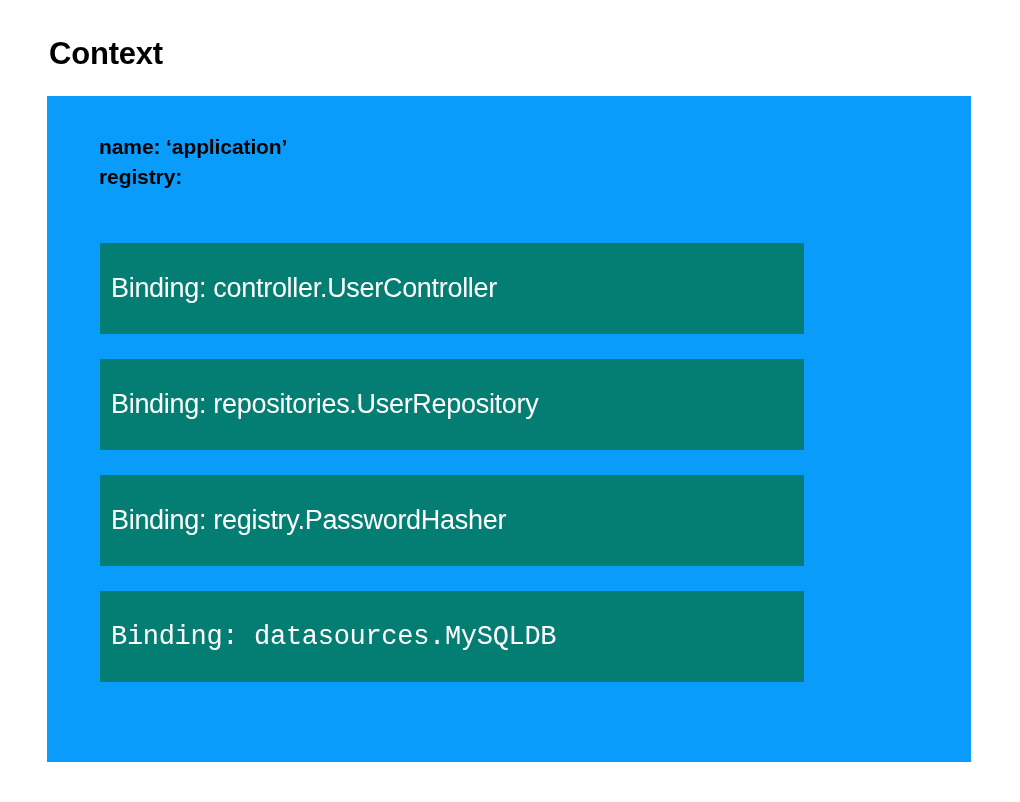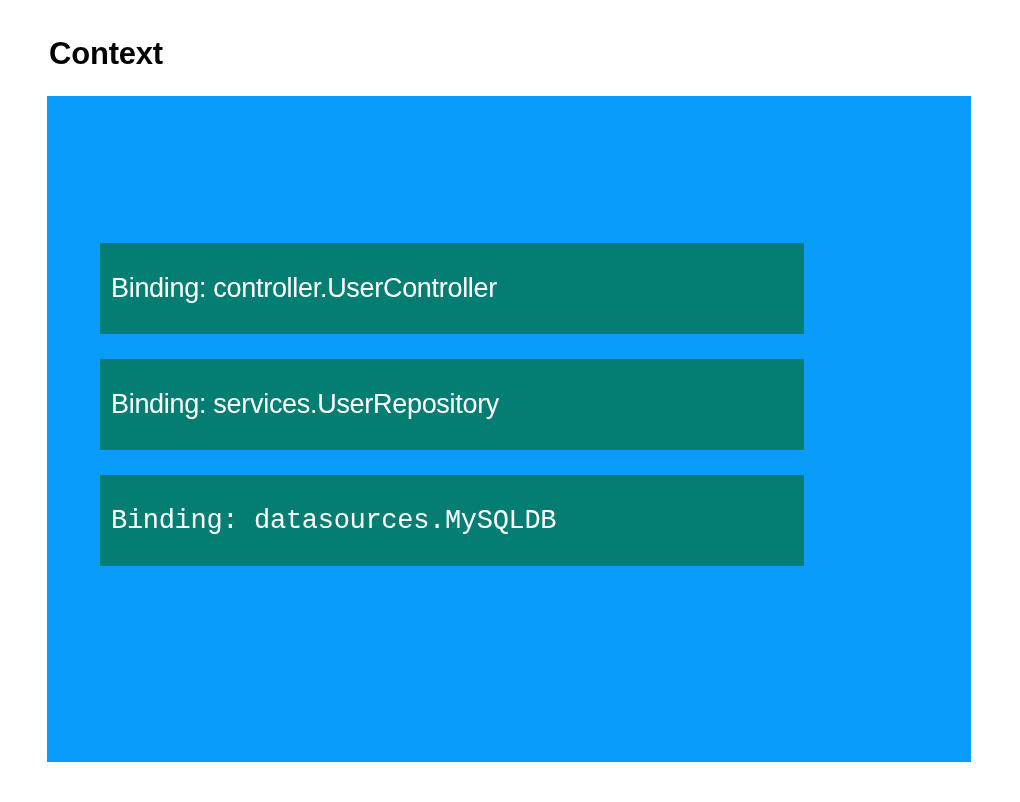--- a/index.html
+++ b/index.html
@@ -99,30 +99,37 @@
 </style>
 </head>
 <body>
 
 <div id="slide">
 
   <div id="page-title">Context</div>
 
   <div id="context-panel">
 
+    <div class="panel-props">
+      <div class="panel-prop-line">name: ‘application’</div>
+      <div class="panel-prop-line">registry:</div>
+    </div>
 
     <div id="registry-list">
 
       <div class="binding-box">
         <div class="binding-label">Binding: controller.UserController</div>
       </div>
 
+      <div class="binding-box">
+        <div class="binding-label">Binding: repositories.UserRepository</div>
+      </div>
 
       <div class="binding-box">
-        <div class="binding-label">Binding: services.UserRepository</div>
+        <div class="binding-label">Binding: registry.PasswordHasher</div>
       </div>
 
       <div class="binding-box">
         <div class="binding-label">Binding: datasources.MySQLDB</div>
       </div>
 
     </div>
   </div>
 </div>
 

